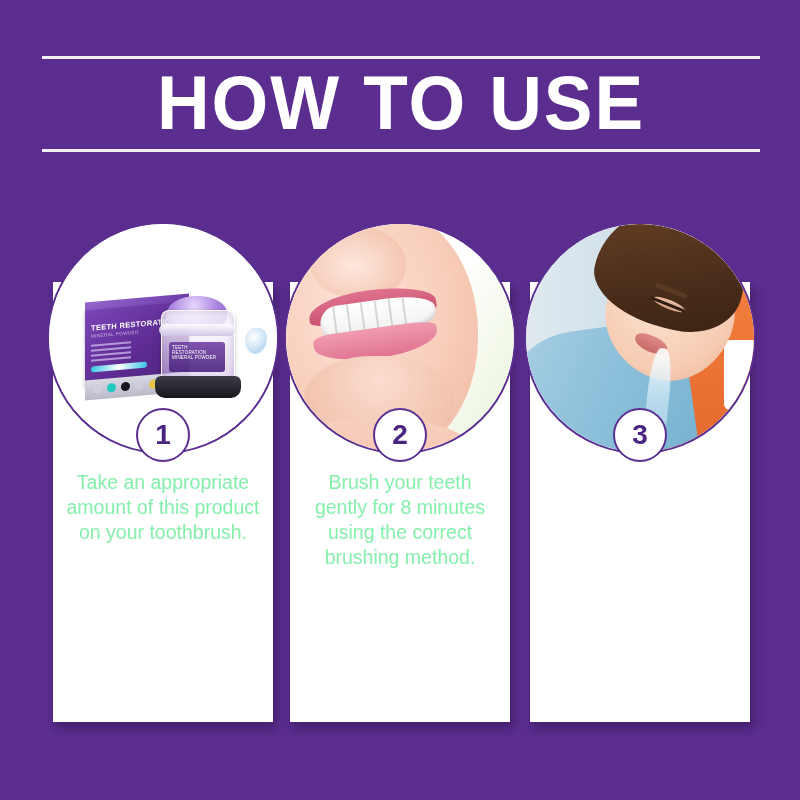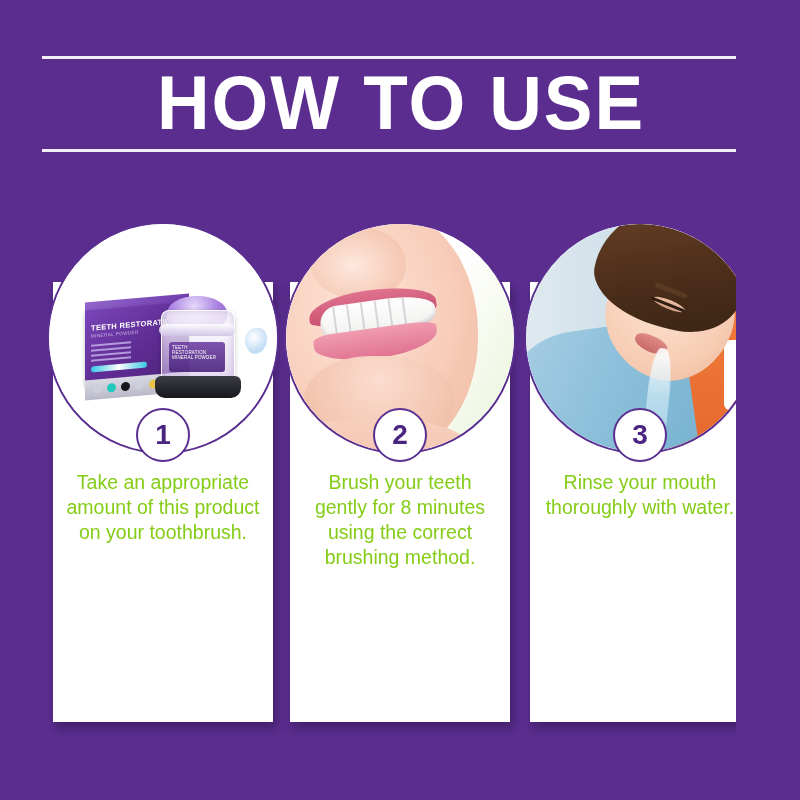--- a/index.html
+++ b/index.html
@@ -10,21 +10,21 @@
   body {
     width: 800px;
     height: 800px;
     overflow: hidden;
     background: #5a2d8e;
     font-family: "Liberation Sans", sans-serif;
     -webkit-font-smoothing: antialiased;
   }
   .poster {
     position: relative;
-    width: 736px;
+    width: 800px;
     height: 800px;
     background: #5a2d8e;
     overflow: hidden;
     border-radius: 21px;
   }
 
   
   .header {
     position: absolute;
     left: 42px;
@@ -384,21 +384,21 @@
   .bd-1 { left: 136px; top: 186px; }
   .bd-2 { left: 373px; top: 186px; }
   .bd-3 { left: 613px; top: 186px; }
 
   
   .caption {
     position: absolute;
     width: 200px;
     top: 248px;
     text-align: center;
-    color: #84cc16;
+    color: #86efac;
     font-size: 19.5px;
     line-height: 25px;
   }
   .cap-1 { left: 63px; }
   .cap-2 { left: 300px; }
   .cap-3 { left: 540px; }
 </style>
 </head>
 <body>
 
@@ -485,16 +485,15 @@
           <div class="rn-hair"></div>
           <div class="rn-brow"></div>
           <div class="rn-eye"></div>
           <div class="rn-lash"></div>
           <div class="rn-lips"></div>
           <div class="rn-water"></div>
         </div>
       </div>
     </div>
     <div class="badge bd-3">3</div>
-    <div class="caption cap-3">Rinse your mouth thoroughly with water.</div>
 
   </div>
 </div>
 
 </body></html>

